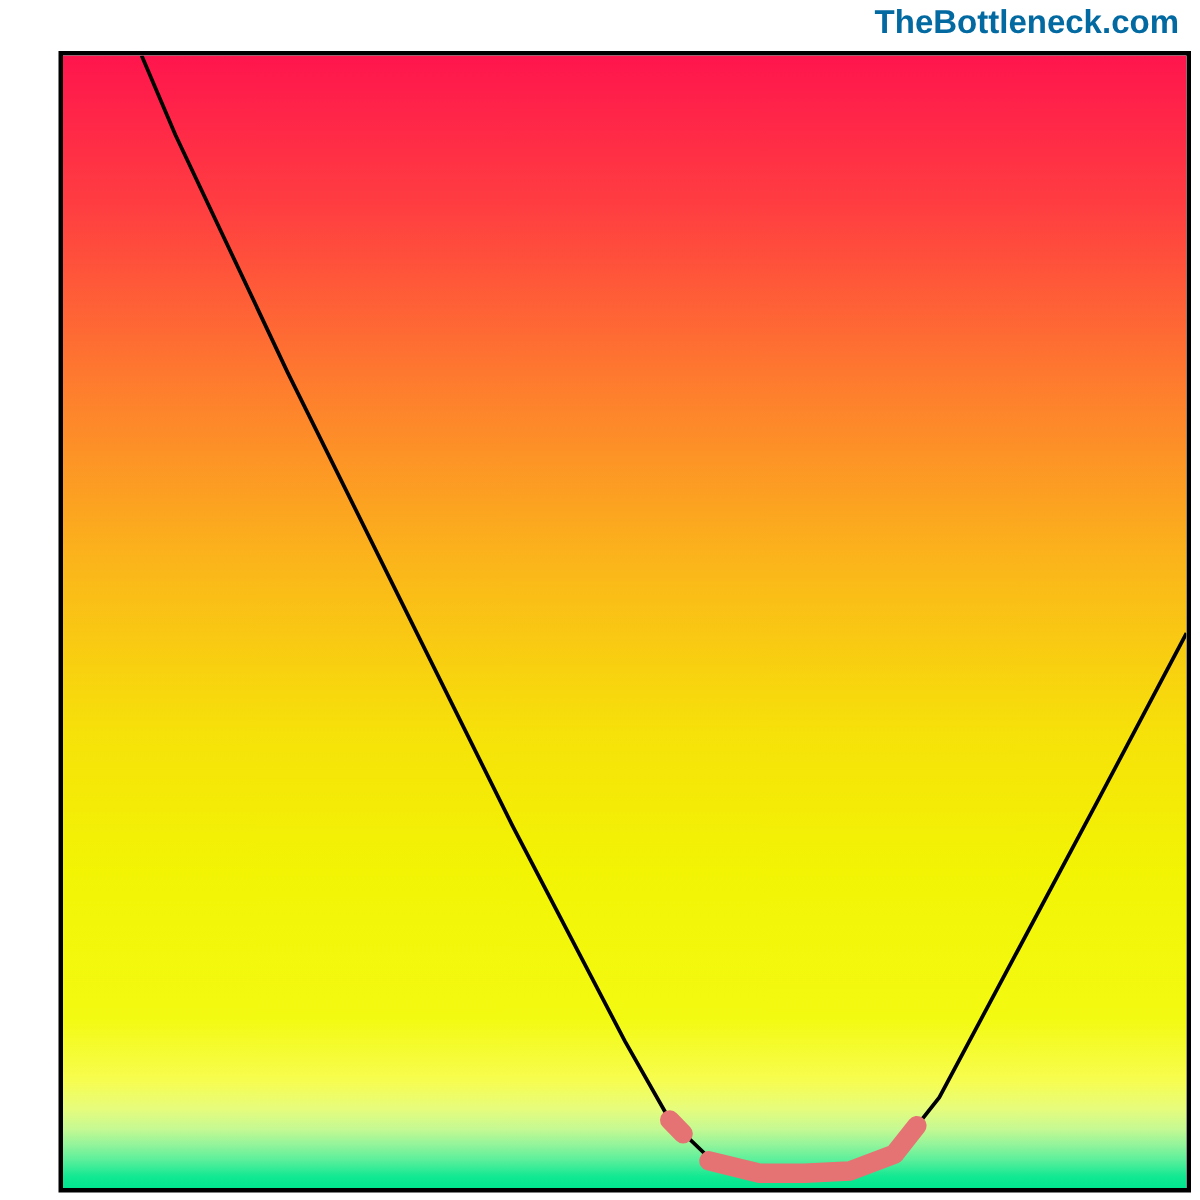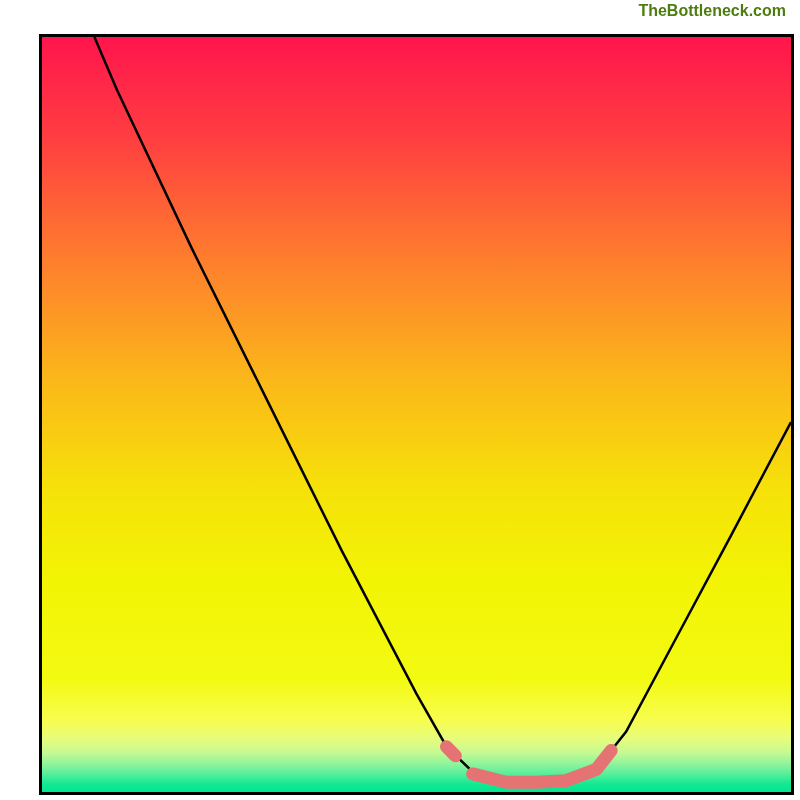--- a/index.html
+++ b/index.html
@@ -18,23 +18,23 @@
     overflow: hidden;
   }
   .gradient {
     position: absolute;
     inset: 0;
   }
   .attrib {
     position: absolute;
     top: 2px;
     right: 14px;
-    font-size: 16px;
+    font-size: 22px;
     font-weight: bold;
-    color: #4d7c0f;
+    color: #0369a1;
   }
   svg.curve {
     position: absolute;
     inset: 0;
     width: 100%;
     height: 100%;
   }
 </style>
 </head>
 <body>

